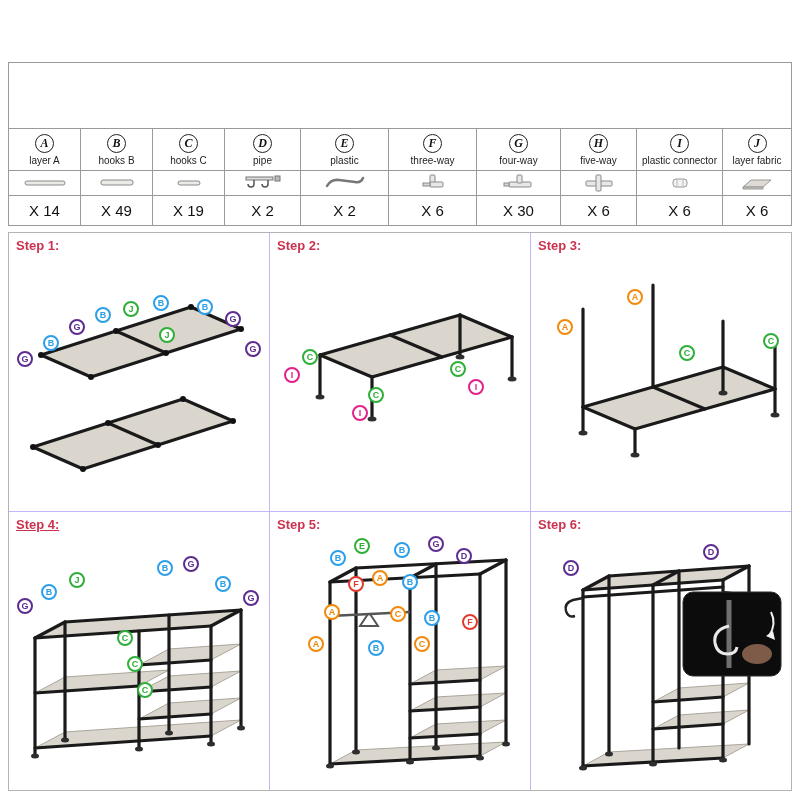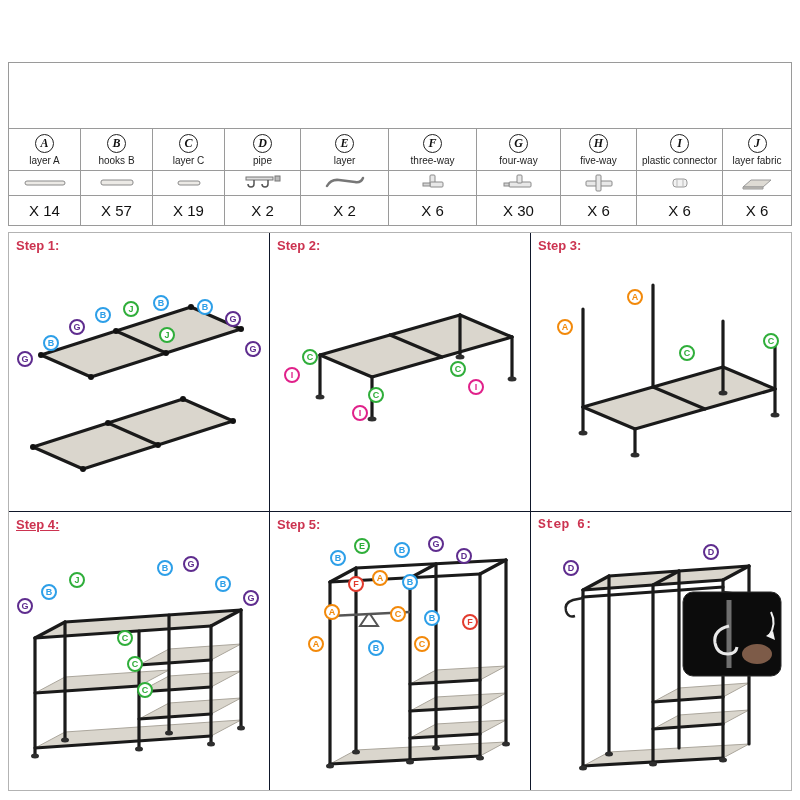--- a/index.html
+++ b/index.html
@@ -22,21 +22,21 @@
     font-size:12px; color:#111; }
   .part-name { font-size:10px; color:#222; white-space:nowrap; }
   .part-icon { height:25px; border-bottom:1px solid #9a9a9a; display:flex;
     align-items:center; justify-content:center; }
   .part-qty { height:29px; display:flex; align-items:center; justify-content:center;
     font-size:15px; color:#111; }
 
   
   .steps-grid { position:absolute; left:8px; top:232px; width:784px;
     display:grid; grid-template-columns:repeat(3,1fr); grid-auto-rows:278px;
-    gap:1px; background:#0f172a; border:1px solid #b3b3b3; }
+    gap:1px; background:#c4b5fd; border:1px solid #b3b3b3; }
   .step-cell { background:#fff; position:relative; overflow:hidden; }
   .step-label { position:absolute; top:5px; left:7px; font-size:13px; font-weight:bold; z-index:3; }
   .step-canvas { position:absolute; left:2px; top:22px; width:256px; height:252px; }
   .diagram { position:absolute; left:0; top:0; width:256px; height:252px; }
   .callout { position:absolute; width:16px; height:16px; border-radius:50%;
     border:2px solid #333; background:#fff; color:#333; z-index:2;
     font-size:9px; font-weight:bold; line-height:12px; text-align:center; }
 </style>
 </head>
 <body>
@@ -60,26 +60,26 @@
         <div class="part-col">
           <div class="part-head">
             <span class="circle-letter">B</span>
             <span class="part-name">hooks B</span>
           </div>
           <div class="part-icon">
             <svg width="44" height="20" viewBox="0 0 44 20">
               <rect x="6" y="7" width="32" height="5" rx="2" fill="#eceae6" stroke="#8a8a8a"></rect>
             </svg>
           </div>
-          <div class="part-qty">X 57</div>
+          <div class="part-qty">X 49</div>
         </div>
         <div class="part-col">
           <div class="part-head">
             <span class="circle-letter">C</span>
-            <span class="part-name">layer C</span>
+            <span class="part-name">hooks C</span>
           </div>
           <div class="part-icon">
             <svg width="44" height="20" viewBox="0 0 44 20">
               <rect x="11" y="8" width="22" height="4" rx="2" fill="#eceae6" stroke="#8a8a8a"></rect>
             </svg>
           </div>
           <div class="part-qty">X 19</div>
         </div>
         <div class="part-col">
           <div class="part-head">
@@ -92,21 +92,21 @@
               <path d="M13,7 v4 a3,3 0 0 1 -6,0" fill="none" stroke="#555" stroke-width="1.5"></path>
               <path d="M27,7 v4 a3,3 0 0 1 -6,0" fill="none" stroke="#555" stroke-width="1.5"></path>
               <rect x="34" y="3" width="5" height="5" fill="#bbb" stroke="#777"></rect>
             </svg>
           </div>
           <div class="part-qty">X 2</div>
         </div>
         <div class="part-col">
           <div class="part-head">
             <span class="circle-letter">E</span>
-            <span class="part-name">layer</span>
+            <span class="part-name">plastic</span>
           </div>
           <div class="part-icon">
             <svg width="44" height="20" viewBox="0 0 44 20">
               <path d="M4,13 q4,-7 12,-6 l16,2 q6,1 8,-4" fill="none" stroke="#777" stroke-width="2.5" stroke-linecap="round"></path>
             </svg>
           </div>
           <div class="part-qty">X 2</div>
         </div>
         <div class="part-col">
           <div class="part-head">
@@ -397,21 +397,21 @@
           <span class="callout" style="left: 52px; top: 70px; border-color: rgb(242, 137, 10); color: rgb(242, 137, 10);">A</span>
           <span class="callout" style="left: 118px; top: 72px; border-color: rgb(242, 137, 10); color: rgb(242, 137, 10);">C</span>
           <span class="callout" style="left: 152px; top: 76px; border-color: rgb(45, 159, 232); color: rgb(45, 159, 232);">B</span>
           <span class="callout" style="left: 190px; top: 80px; border-color: rgb(226, 59, 46); color: rgb(226, 59, 46);">F</span>
           <span class="callout" style="left: 36px; top: 102px; border-color: rgb(242, 137, 10); color: rgb(242, 137, 10);">A</span>
           <span class="callout" style="left: 96px; top: 106px; border-color: rgb(45, 159, 232); color: rgb(45, 159, 232);">B</span>
           <span class="callout" style="left: 142px; top: 102px; border-color: rgb(242, 137, 10); color: rgb(242, 137, 10);">C</span>
         </div>
       </div>
       <div class="step-cell">
-        <div class="step-label" style="color: rgb(204, 51, 80); font-family: Liberation Mono, monospace;">Step 6:</div>
+        <div class="step-label" style="color: rgb(204, 51, 80);">Step 6:</div>
         <div class="step-canvas">
           <svg class="diagram" viewBox="0 0 256 252">
             <g fill="#dad6cd" stroke="#aba69c" stroke-width="1">
               <polygon points="50,56 190,46 216,32 76,42"></polygon>
               <polygon points="120,168 190,163 216,149 146,154"></polygon>
               <polygon points="120,195 190,190 216,176 146,181"></polygon>
               <polygon points="50,232 190,224 216,210 76,218"></polygon>
             </g>
             <g stroke="#1a1a1a" stroke-width="3.2" stroke-linecap="round" fill="none">
               <line x1="50" y1="56" x2="50" y2="232"></line>

